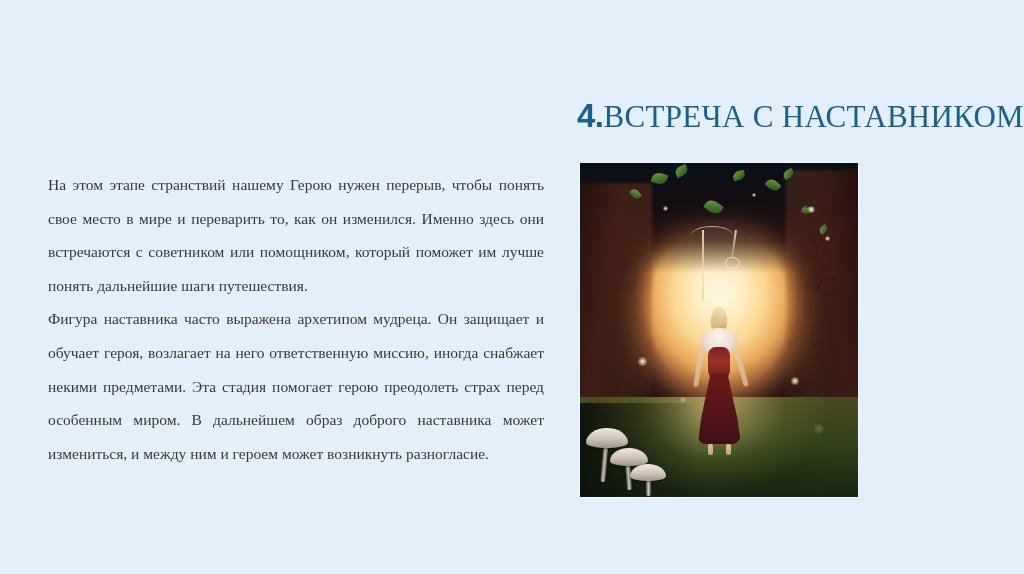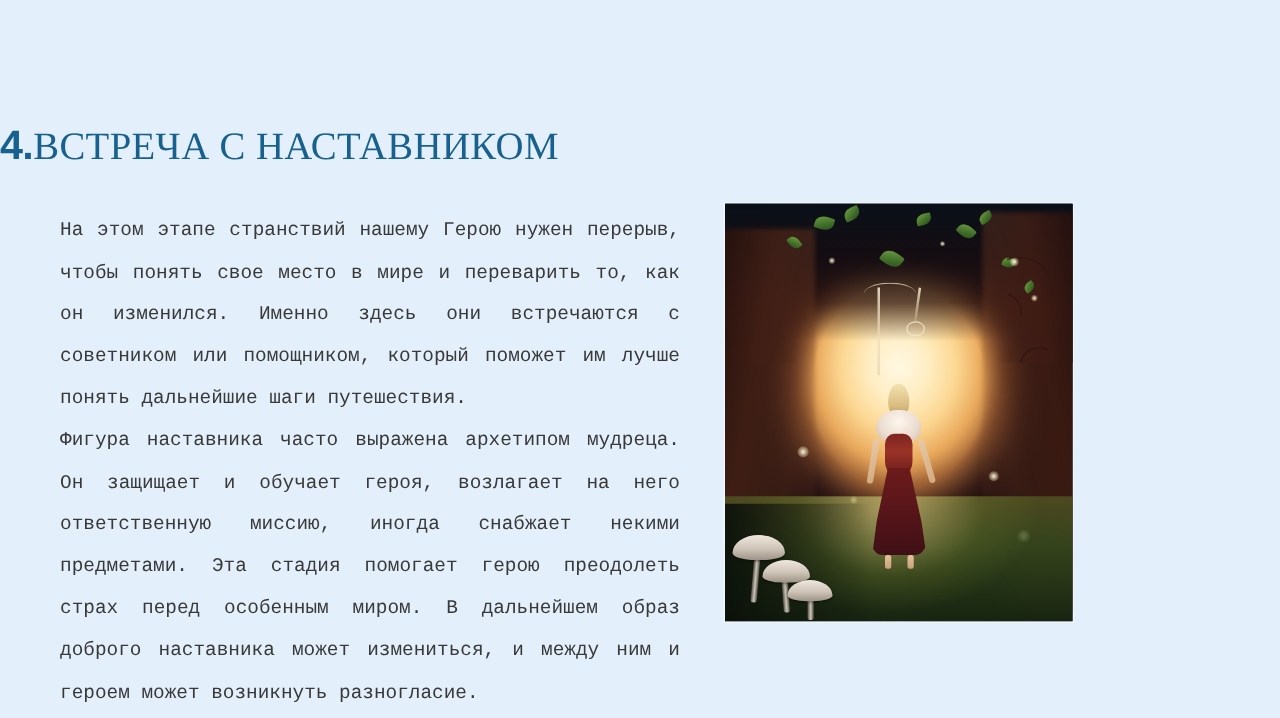--- a/index.html
+++ b/index.html
@@ -20,21 +20,21 @@
     height: 574px;
     background: #e3f0fb;
   }
 
   
   .slide-title {
     position: absolute;
     left: 0;
     top: 97px;
     width: 1024px;
-    text-align: left;
+    text-align: right;
     color: #18618f;
     font-family: "Liberation Serif", serif;
     font-size: 31px;
     line-height: 38px;
     letter-spacing: 0.3px;
     white-space: nowrap;
   }
   .slide-title .num {
     font-family: "Liberation Sans", sans-serif;
     font-weight: bold;
@@ -45,21 +45,21 @@
   
   .body-col {
     position: absolute;
     left: 48px;
     top: 168px;
     width: 496px;
   }
   .body-col p {
     margin: 0;
     color: #393939;
-    font-family: Liberation Mono, monospace;
+    font-family: Liberation Serif, serif;
     font-size: 15.5px;
     line-height: 33.6px;
     text-align: justify;
     text-justify: inter-word;
     -webkit-hyphens: none;
     hyphens: none;
   }
   .body-col p.last-ragged {
     
   }

